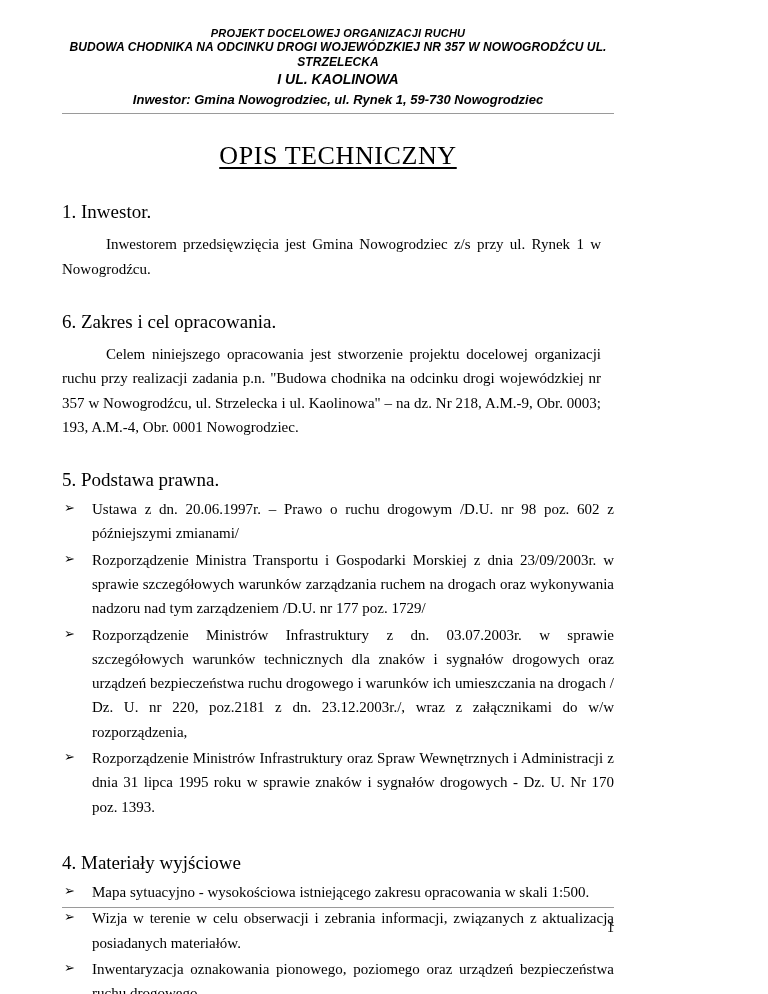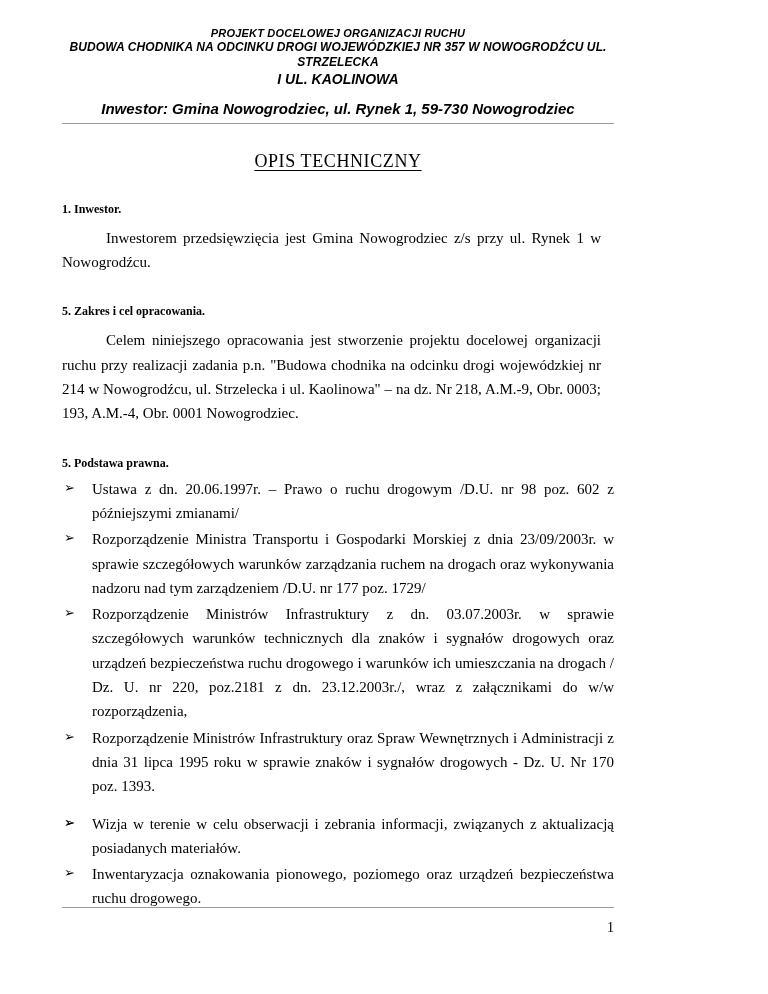--- a/index.html
+++ b/index.html
@@ -32,43 +32,43 @@
     letter-spacing: 0.2px;
   }
   .header .line2 {
     font-size: 12px;
     letter-spacing: 0.1px;
   }
   .header .line3 {
     font-size: 14px;
   }
   .header .line4 {
-    font-size: 15px;
+    font-size: 13px;
     font-weight: bold;
     font-style: italic;
-    margin-top: 10px;
+    margin-top: 3px;
   }
   .header-rule {
     border: 0;
     border-top: 1px solid #9a9a9a;
     margin: 5px 0 0 0;
   }
   h1.doc-title {
     text-align: center;
     font-family: "Liberation Serif", serif;
     font-weight: normal;
-    font-size: 18px;
+    font-size: 26px;
     letter-spacing: 0.6px;
     margin: 27px 0 0 0;
     text-decoration: underline;
     text-underline-offset: 3px;
   }
   .section-heading {
-    font-weight: bold;
-    font-size: 12px;
+    font-weight: normal;
+    font-size: 19px;
     margin: 30px 0 0 0;
   }
   .section-heading.tight {
     margin-top: 26px;
   }
   p.body-par {
     font-size: 15px;
     text-align: justify;
     line-height: 1.62;
     margin: 9px 13px 0 0;
@@ -120,22 +120,22 @@
     <div class="line3">I UL. KAOLINOWA</div>
     <div class="line4">Inwestor: Gmina Nowogrodziec, ul. Rynek 1, 59-730 Nowogrodziec</div>
   </div>
   <hr class="header-rule">
 
   <h1 class="doc-title">OPIS TECHNICZNY</h1>
 
   <div class="section-heading">1. Inwestor.</div>
   <p class="body-par">Inwestorem przedsięwzięcia jest Gmina Nowogrodziec z/s przy ul. Rynek 1 w Nowogrodźcu.</p>
 
-  <div class="section-heading">5. Zakres i cel opracowania.</div>
-  <p class="body-par">Celem niniejszego opracowania jest stworzenie projektu docelowej organizacji ruchu przy realizacji zadania p.n. "Budowa chodnika na odcinku drogi wojewódzkiej nr 214 w Nowogrodźcu, ul. Strzelecka i ul. Kaolinowa" – na dz. Nr 218, A.M.-9, Obr. 0003; 193, A.M.-4, Obr. 0001 Nowogrodziec.</p>
+  <div class="section-heading">6. Zakres i cel opracowania.</div>
+  <p class="body-par">Celem niniejszego opracowania jest stworzenie projektu docelowej organizacji ruchu przy realizacji zadania p.n. "Budowa chodnika na odcinku drogi wojewódzkiej nr 357 w Nowogrodźcu, ul. Strzelecka i ul. Kaolinowa" – na dz. Nr 218, A.M.-9, Obr. 0003; 193, A.M.-4, Obr. 0001 Nowogrodziec.</p>
 
   <div class="section-heading">5. Podstawa prawna.</div>
   <ul class="bullets">
     <li>
       <span class="marker">➢</span>
       <span>Ustawa z dn. 20.06.1997r. – Prawo o ruchu drogowym /D.U. nr 98 poz. 602 z późniejszymi zmianami/</span>
     </li>
     <li>
       <span class="marker">➢</span>
       <span>Rozporządzenie Ministra Transportu i Gospodarki Morskiej z dnia 23/09/2003r. w sprawie szczegółowych warunków zarządzania ruchem na drogach oraz wykonywania nadzoru nad tym zarządzeniem /D.U. nr 177 poz. 1729/</span>
@@ -145,23 +145,25 @@
       <span>Rozporządzenie Ministrów Infrastruktury z dn. 03.07.2003r. w sprawie szczegółowych warunków technicznych dla znaków i sygnałów drogowych oraz urządzeń bezpieczeństwa ruchu drogowego i warunków ich umieszczania na drogach / Dz. U. nr 220, poz.2181 z dn. 23.12.2003r./, wraz z załącznikami do w/w rozporządzenia,</span>
     </li>
     <li>
       <span class="marker">➢</span>
       <span> Rozporządzenie Ministrów Infrastruktury oraz Spraw Wewnętrznych i Administracji z dnia 31 lipca 1995 roku w sprawie znaków i sygnałów drogowych - Dz. U. Nr 170 poz. 1393.</span>
     </li>
   </ul>
 
   <div class="spacer-sm"></div>
 
+  <div class="section-heading tight">4.  Materiały wyjściowe</div>
   <ul class="bullets">
     <li>
       <span class="marker">➢</span>
+      <span> Mapa sytuacyjno - wysokościowa istniejącego zakresu opracowania w skali 1:500.</span>
     </li>
     <li>
       <span class="marker">➢</span>
       <span>Wizja w terenie w celu obserwacji i zebrania informacji, związanych z aktualizacją posiadanych materiałów.</span>
     </li>
     <li>
       <span class="marker">➢</span>
       <span>Inwentaryzacja oznakowania pionowego, poziomego oraz urządzeń bezpieczeństwa ruchu drogowego.</span>
     </li>
   </ul>

